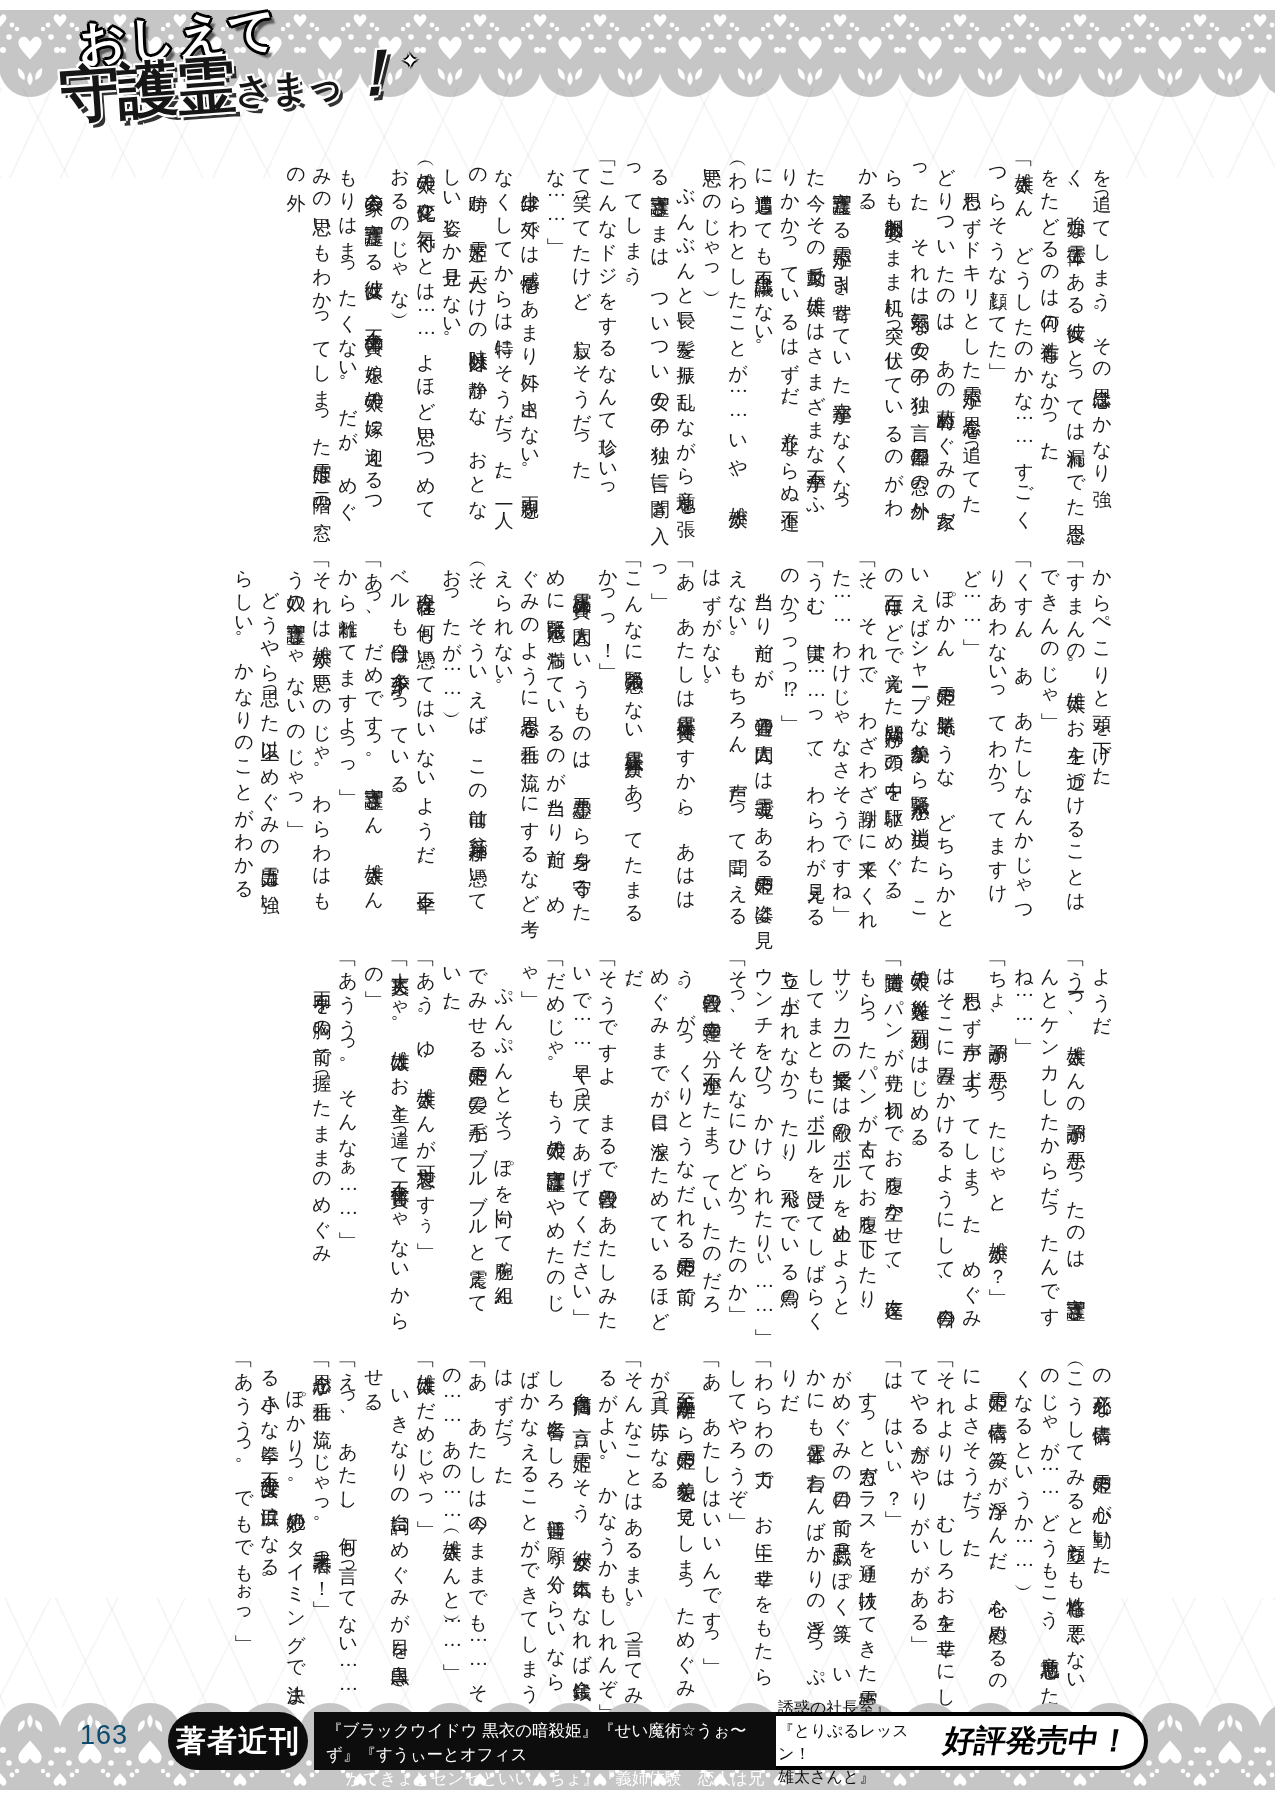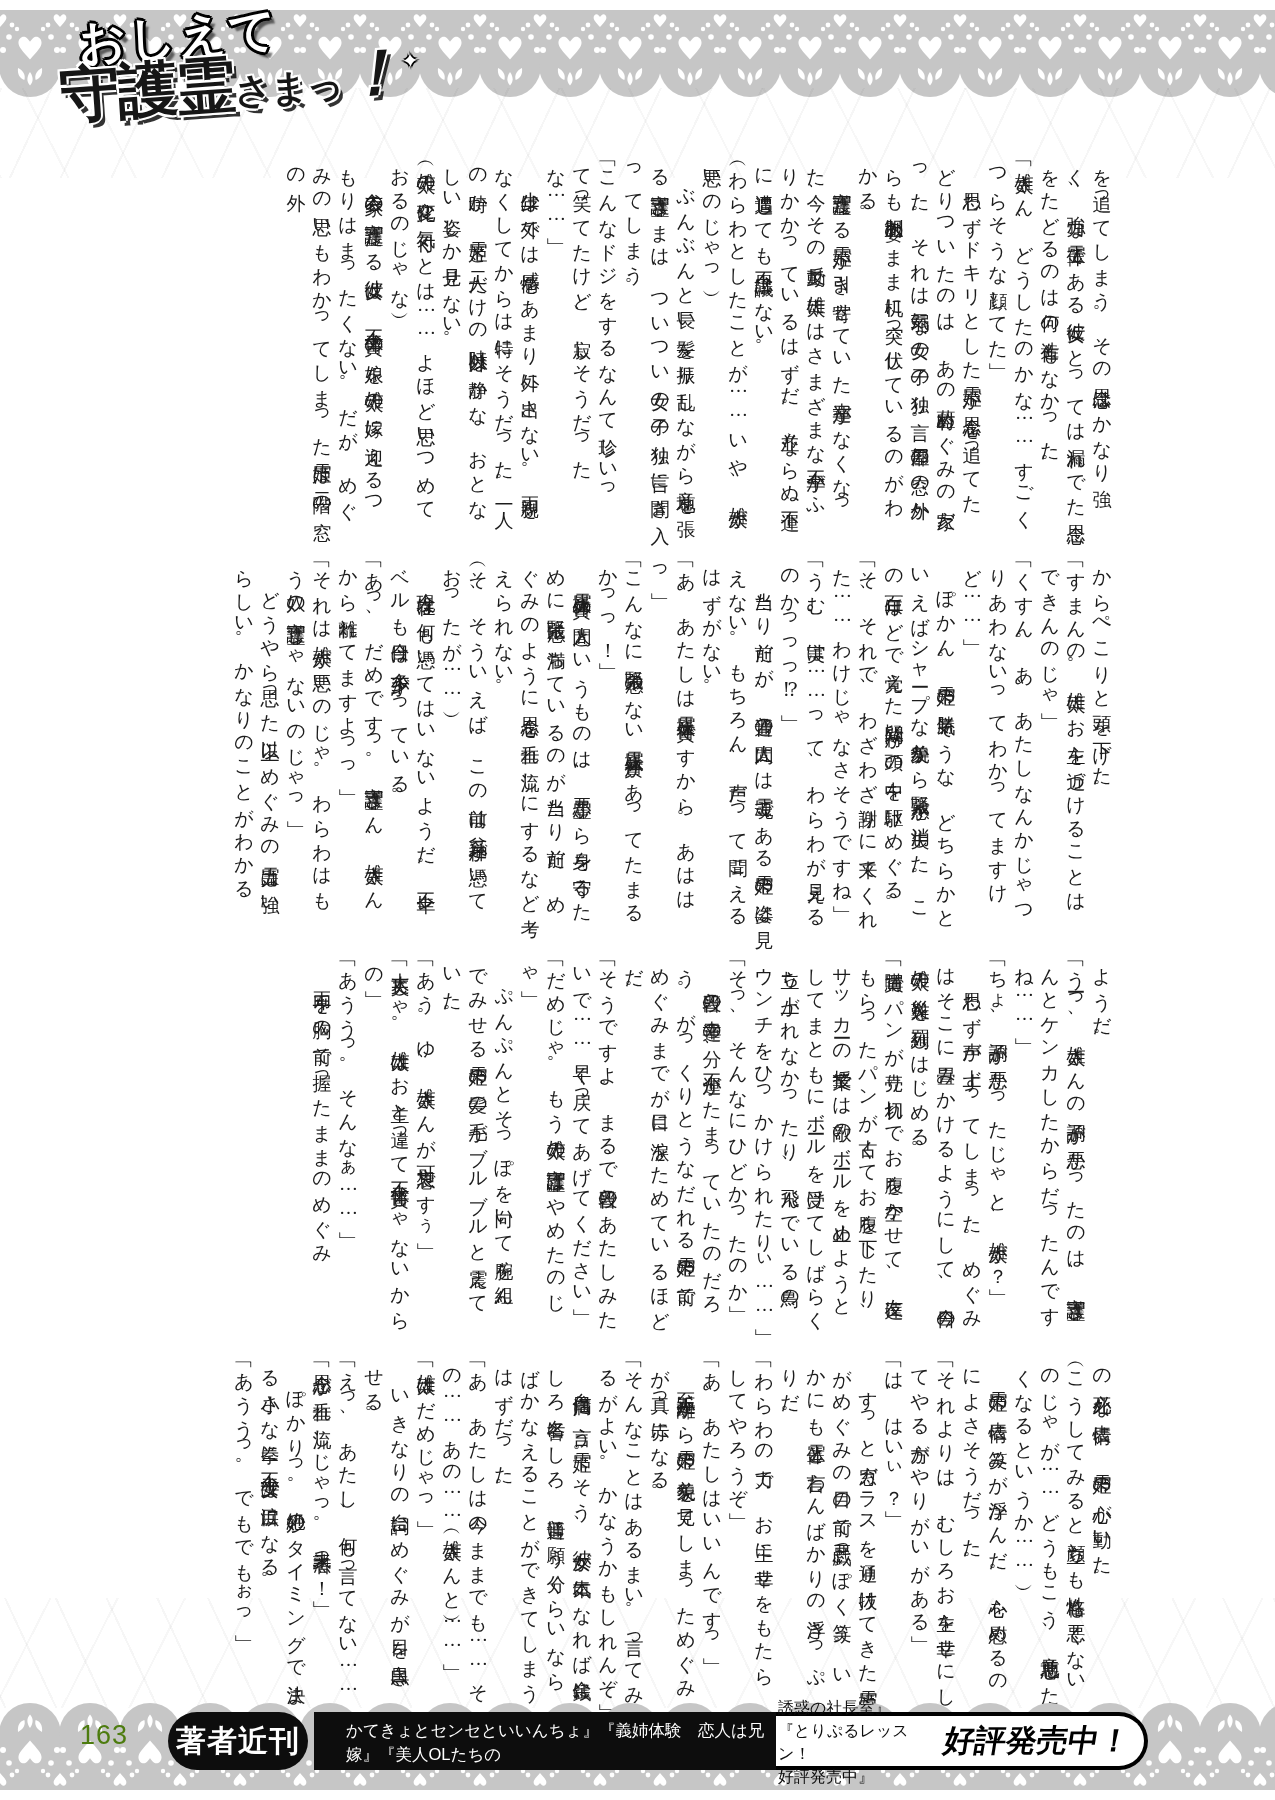--- a/index.html
+++ b/index.html
@@ -42,21 +42,21 @@
     writing-mode:vertical-rl;-webkit-writing-mode:vertical-rl;
     font-size:19px;line-height:26px;letter-spacing:2.5px;
     white-space:pre-line;text-orientation:upright;
   }
   .band1{top:155px;height:368px;}
   .band2{top:556px;height:368px;}
   .band3{top:955px;height:368px;}
   .band4{top:1356px;height:345px;}
   
   .page-number{position:absolute;left:80px;top:1720px;z-index:7;
-    font-family:"Liberation Sans","DejaVu Sans",sans-serif;font-size:27px;color:#4d7c0f;letter-spacing:1px;}
+    font-family:"Liberation Sans","DejaVu Sans",sans-serif;font-size:27px;color:#0c4a6e;letter-spacing:1px;}
   .footer-bar{position:absolute;left:168px;top:1712px;z-index:7;display:flex;align-items:stretch;height:58px;}
   .footer-label{
     background:#0d0d0d;color:#fff;border-radius:29px;height:58px;min-width:98px;
     display:flex;align-items:center;justify-content:center;
     font-family:"Liberation Sans","DejaVu Sans",sans-serif;font-weight:bold;font-size:30px;letter-spacing:1px;
     padding:0 8px;margin-right:6px;}
   .footer-titles-black{
     background:#0d0d0d;color:#fff;width:462px;padding:7px 0 0 12px;box-sizing:border-box;
     font-family:"Liberation Sans","DejaVu Sans",sans-serif;font-size:16.5px;line-height:1.45;}
   .footer-titles-black .l2{margin-left:20px;}
@@ -223,22 +223,23 @@
         <use href="#lace-tile" x="1260"></use>
       </g>
   </svg>
 </div>
 
 <div class="page-number">163</div>
 
 <div class="footer-bar">
   <div class="footer-label">著者近刊</div>
   <div class="footer-titles-black">
+    <div class="l1">『ブラックウイドウ 黒衣の暗殺姫』『せい魔術☆うぉ〜ず』『すうぃーとオフィス</div>
     <div class="l2">かてきょとセンセといいんちょ』『義姉体験　恋人は兄嫁』『美人OLたちの</div>
   </div>
   <div class="footer-capsule">
     <div class="footer-titles-white">
       <div>誘惑の社長室』『とりぷるレッスン！</div>
-      <div>好評発売中』</div>
+      <div>雄太さんと』</div>
     </div>
     <div class="footer-badge">好評発売中！</div>
   </div>
 </div>
 
 </body></html>

